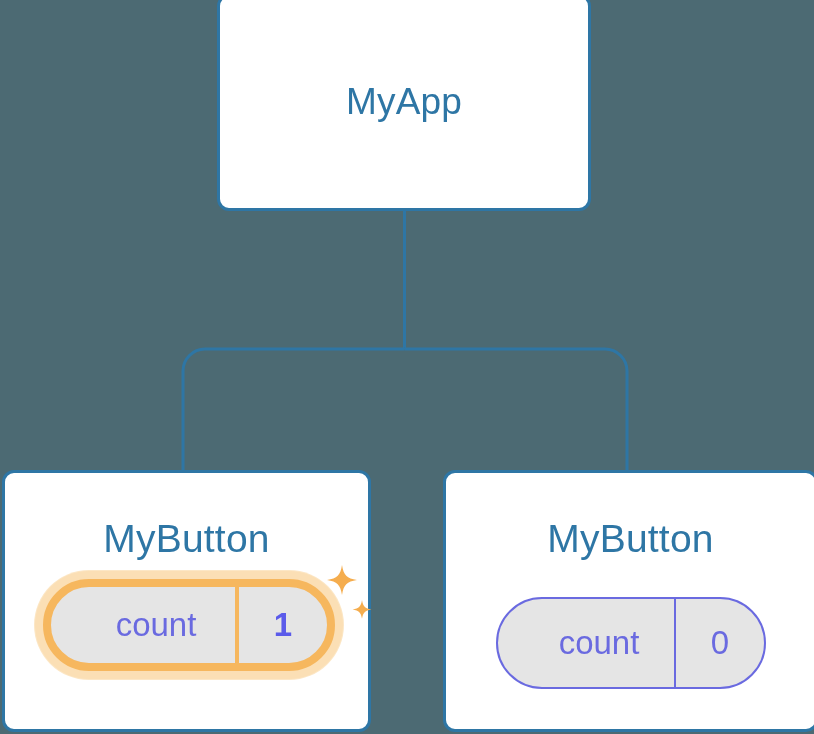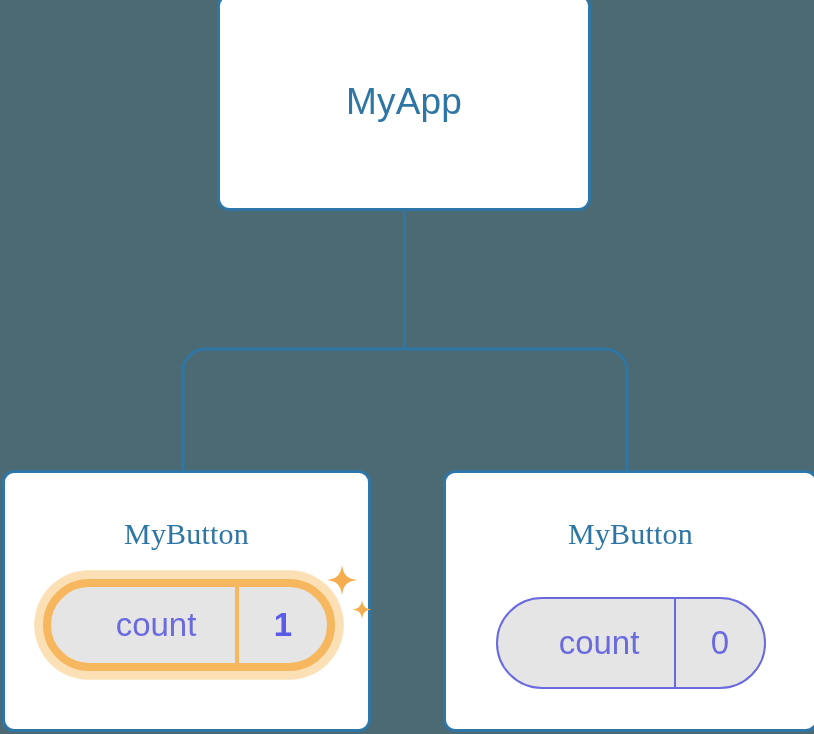--- a/index.html
+++ b/index.html
@@ -75,22 +75,21 @@
     height: 262px;
   }
   #card-child-right {
     left: 443px;
     top: 470px;
     width: 375px;
     height: 262px;
   }
   .card-child .card-title {
     top: 515px;
-    font-size: 30px;
-    font-family: Liberation Serif, serif;
+    font-size: 39px;
   }
   #card-child-left .card-title {
     top: 0;
     margin-top: 44px;
   }
   #card-child-right .card-title {
     top: 0;
     margin-top: 44px;
   }
 

